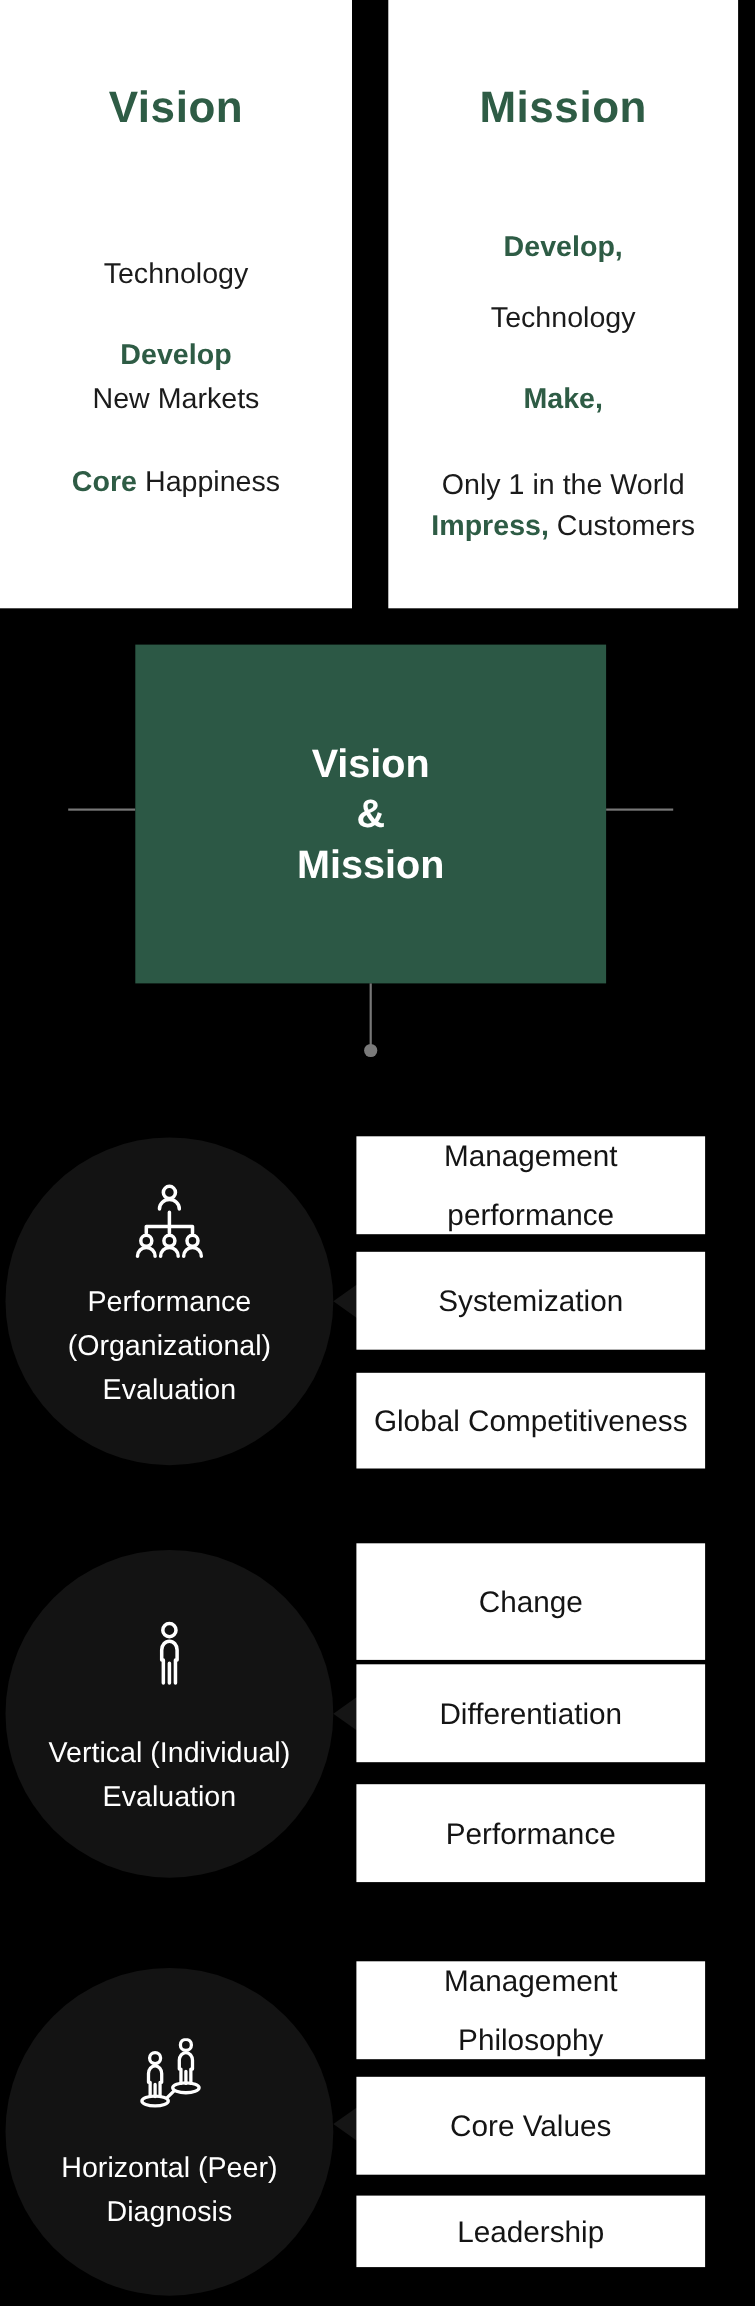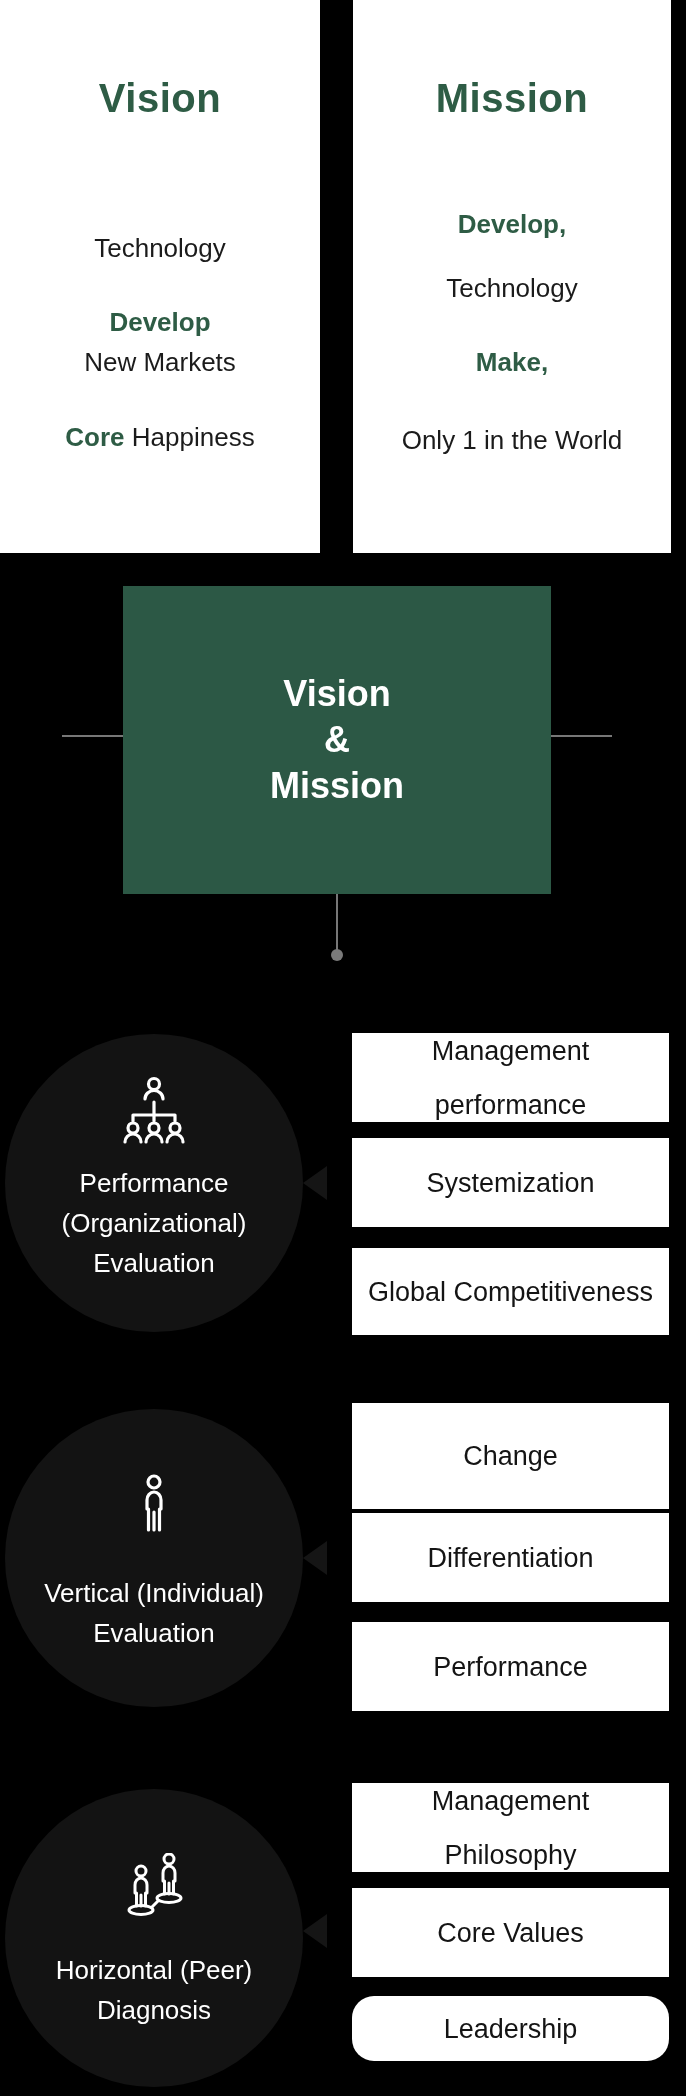--- a/index.html
+++ b/index.html
@@ -31,21 +31,21 @@
 
   
   .circle{position:absolute;left:5px;width:298px;height:298px;border-radius:50%;
           background:#131313;}
   .circle .icon{position:absolute;left:0;width:100%;display:flex;justify-content:center;}
   .circle .label{position:absolute;left:0;width:100%;text-align:center;color:#ffffff;
                  font-size:26px;line-height:40px;}
   .tri{position:absolute;left:303px;width:0;height:0;
        border-top:17px solid transparent;border-bottom:17px solid transparent;
        border-right:24px solid #151515;}
-  .wbox{position:absolute;left:352px;width:317px;height:89px;background:#ffffff;
+  .wbox{position:absolute;left:324px;width:317px;height:89px;background:#ffffff;
         display:flex;flex-direction:column;align-items:center;justify-content:center;gap:20px;}
   .wbox .bx{color:#141414;font-size:27px;font-weight:500;line-height:34px;
             text-align:center;white-space:nowrap;}
   svg{display:block;}
 </style>
 </head>
 <body>
 
 <div id="page">
 
@@ -71,20 +71,23 @@
       <span class="em">Develop,</span>
     </div>
     <div class="card-line" style="top:268px;">
       <span>Technology</span>
     </div>
     <div class="card-line" style="top:342px;">
       <span class="em">Make,</span>
     </div>
     <div class="card-line" style="top:382px;margin-top:38px;">
       <span>Only 1 in the World</span>
+    </div>
+    <div class="card-line" style="top:457px;">
+      <span class="em">Impress,</span><span> Customers</span>
     </div>
   </div>
 
   <div class="h-stub" id="stub-left"></div>
   <div class="h-stub" id="stub-right"></div>
 
   <div id="center-box">
     <div class="vm-line">Vision</div>
     <div class="vm-line">&amp;</div>
     <div class="vm-line">Mission</div>
@@ -169,17 +172,17 @@
     </div>
   </div>
   <div class="tri" style="top:1914px;"></div>
   <div class="wbox" style="top:1783px;">
     <div class="bx">Management</div>
     <div class="bx">Philosophy</div>
   </div>
   <div class="wbox" style="top:1888px;">
     <div class="bx">Core Values</div>
   </div>
-  <div class="wbox" style="top:1996px;height:65px;border-radius:22px;">
+  <div class="wbox" style="top:1996px;height:65px;">
     <div class="bx">Leadership</div>
   </div>
 
 </div>
 
 </body></html>

